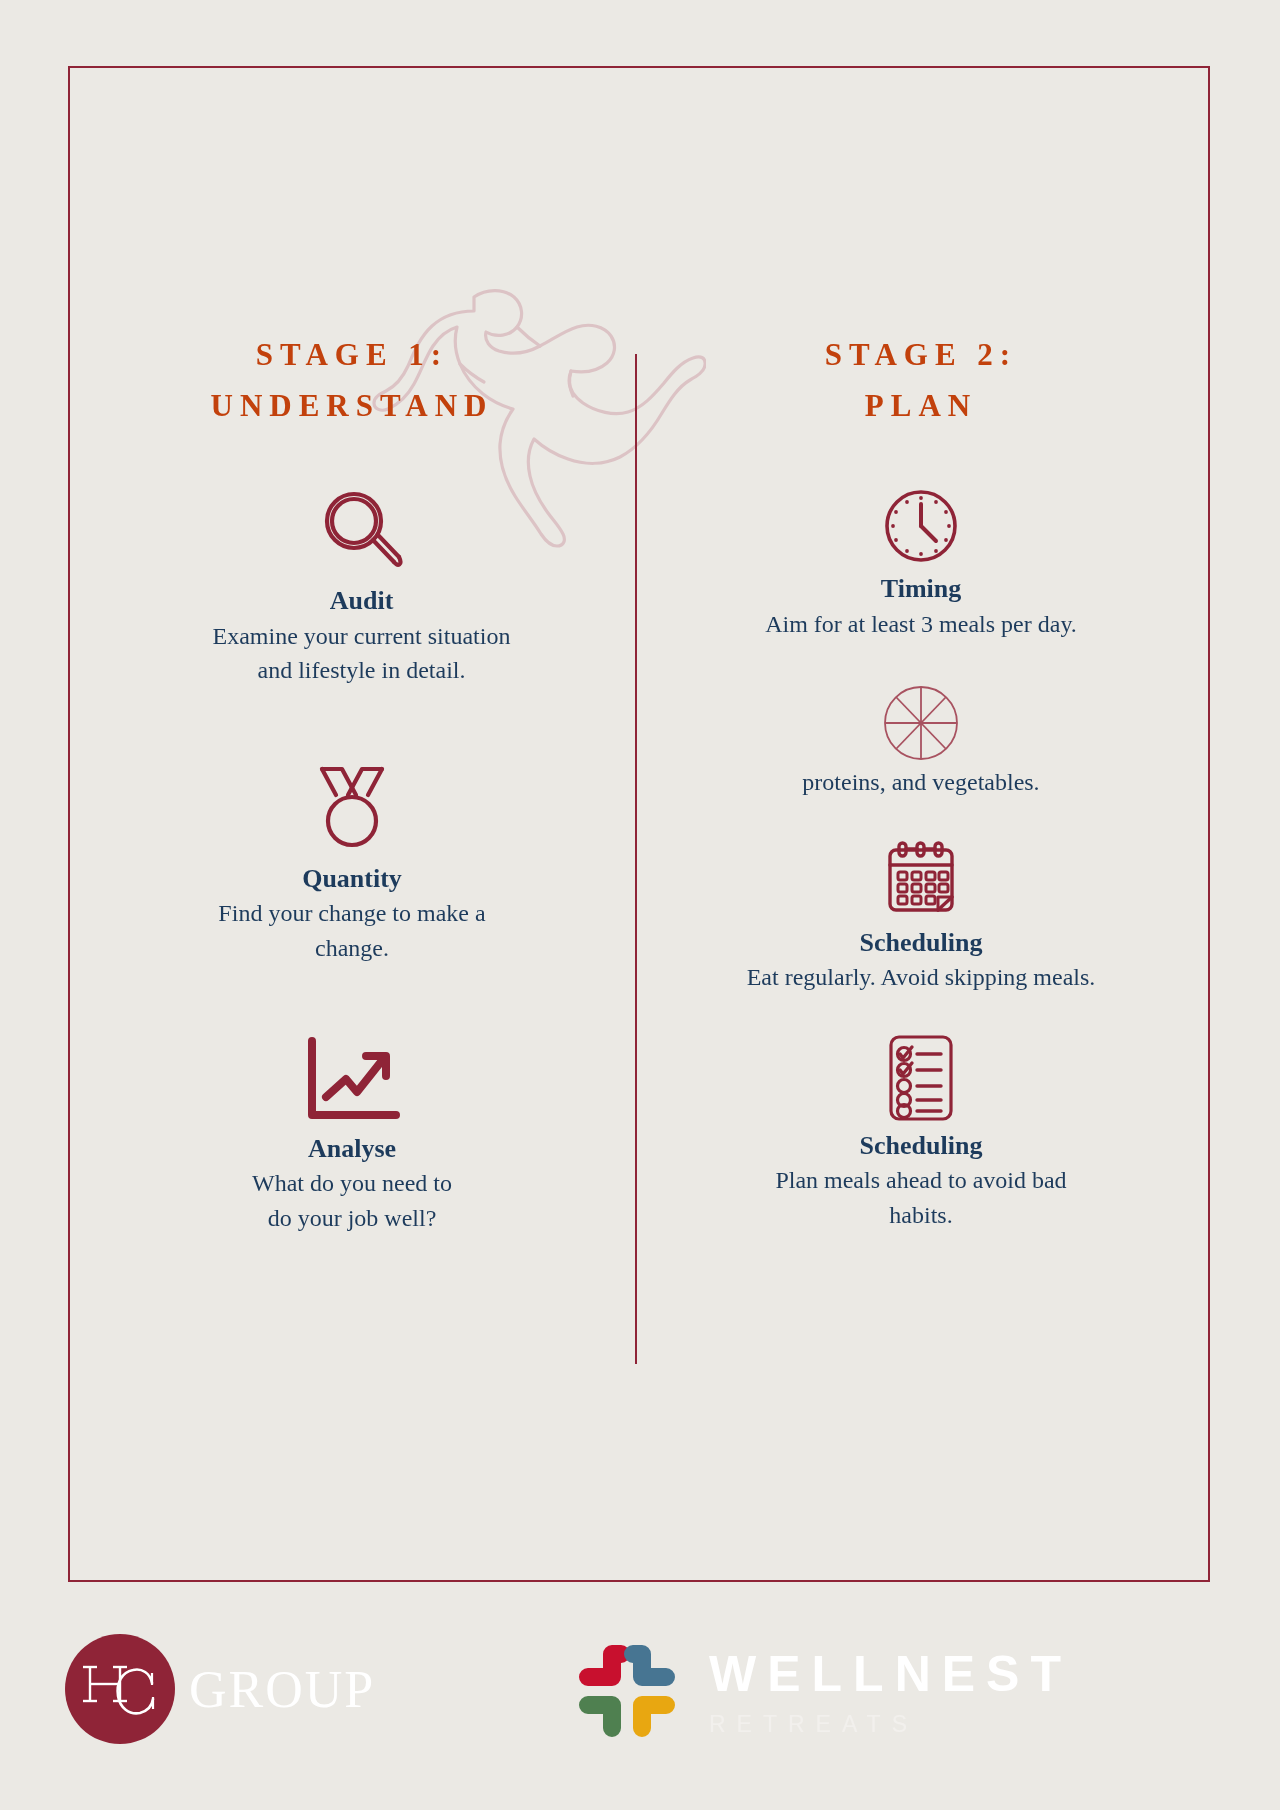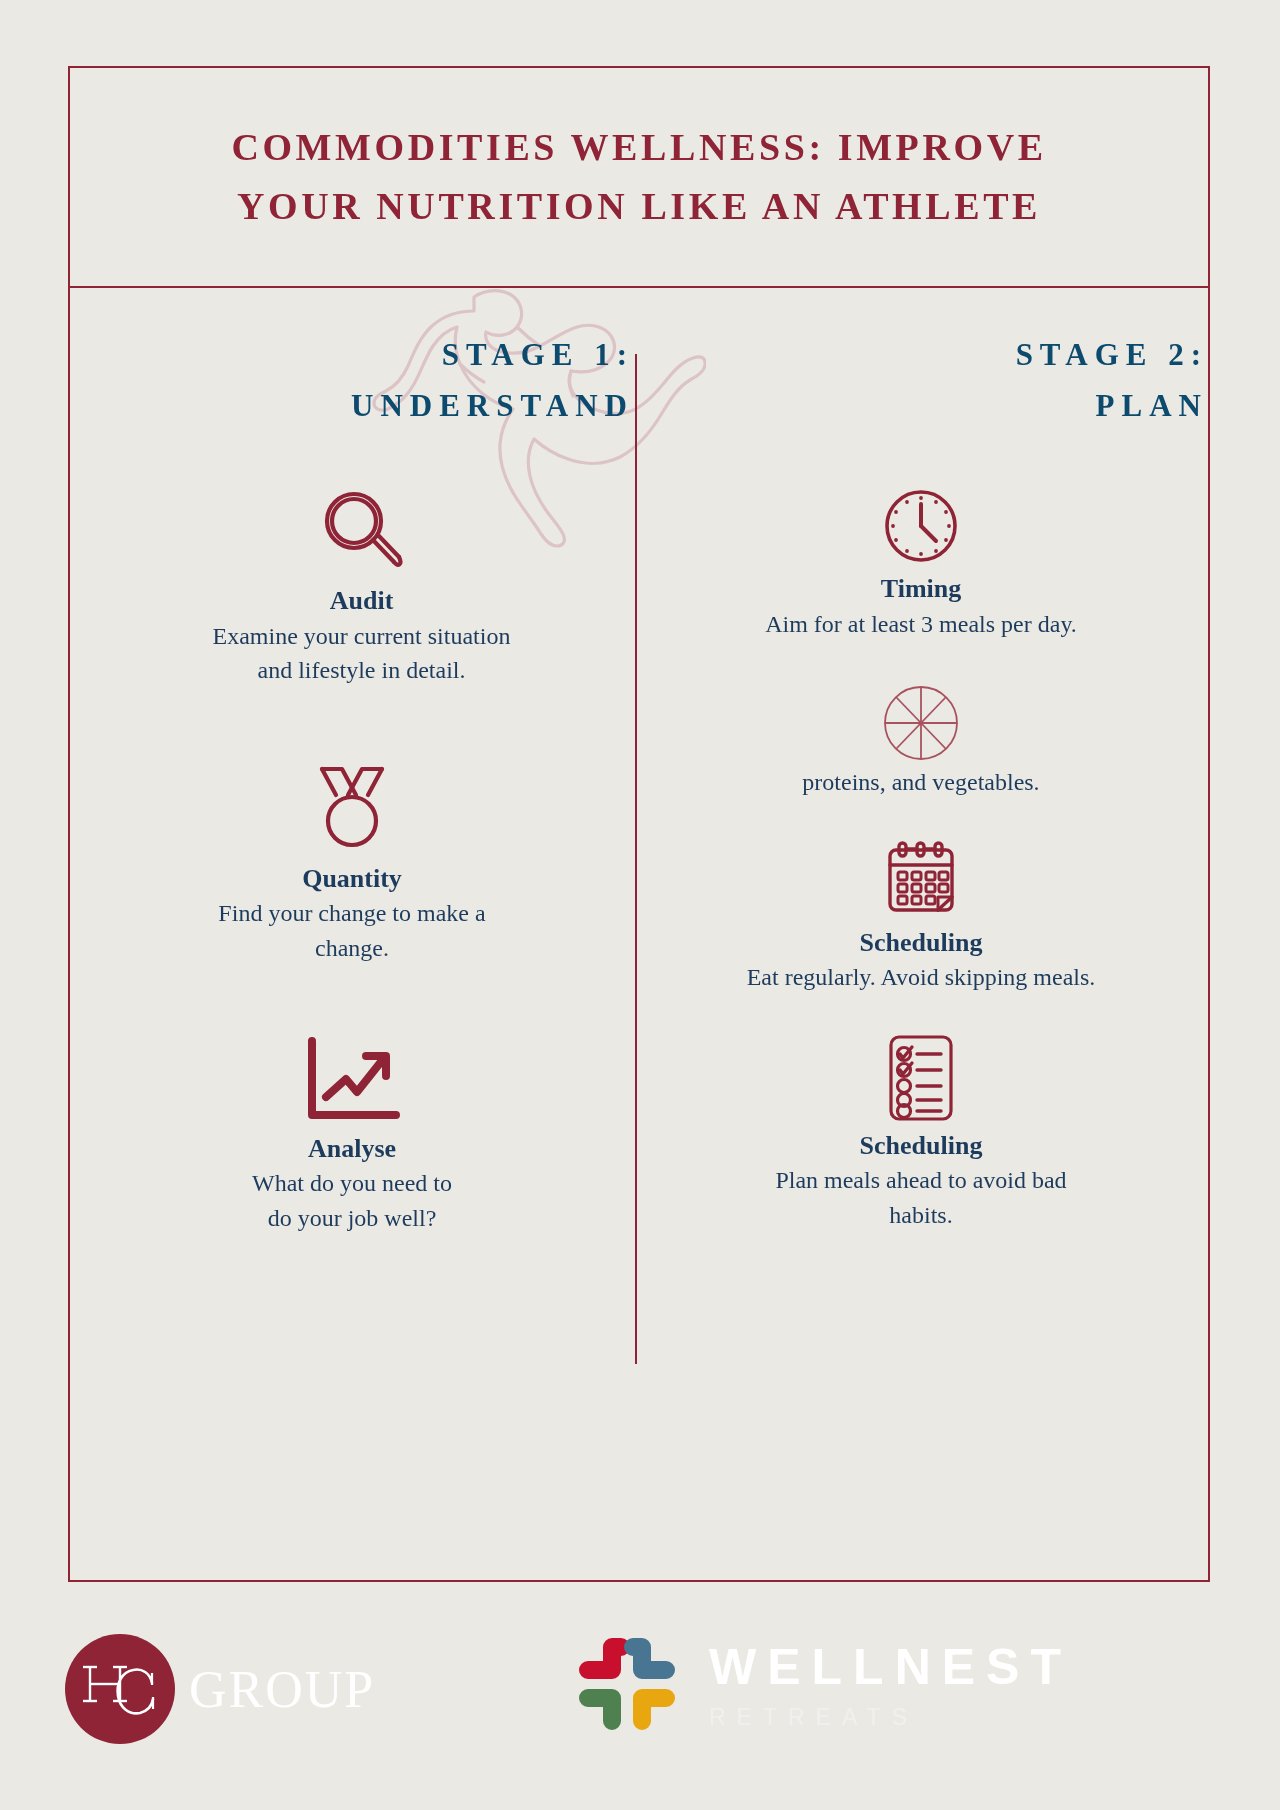--- a/index.html
+++ b/index.html
@@ -64,26 +64,26 @@
   .col-right{width:575px;}
   .divider{
     position:absolute;
     left:565px;top:286px;
     width:2px;height:1010px;
     background:#8f2437;
     z-index:2;
   }
 
   .stage-title{
-    color:#0c4a6e;
+    color:#c2410c;
     font-family:"Liberation Serif", serif;
     font-weight:bold;
     font-size:31px;
     letter-spacing:7px;
-    text-align:right;
+    text-align:center;
     line-height:1.63;
     margin:0 0 10px 0;
     position:relative;
     z-index:3;
   }
 
   .block{
     position:relative;
     text-align:center;
     z-index:3;
@@ -128,21 +128,21 @@
     display:flex;align-items:center;justify-content:center;
   }
   .hc-group-word{
     color:#ffffff;
     font-size:52px;
     letter-spacing:2px;
     margin-left:14px;
     font-family:"Liberation Serif", serif;
   }
   .wellnest{
-    position:absolute;left:575px;top:22px;
+    position:absolute;left:575px;top:29px;
     display:flex;align-items:center;
   }
   .pinwheel{
     position:relative;width:104px;height:104px;flex:0 0 auto;margin-top:2px;
   }
   .wn-text{margin-left:30px;}
   .wn-main{
     color:#ffffff;
     font-family:"Liberation Sans", sans-serif;
     font-weight:bold;
@@ -182,24 +182,20 @@
                C25 127 18 124 18 118 C18 112 24 109 30 106 C40 101 47 92 52 81
                C58 67 64 52 76 41 C87 31 102 26 118 26 Z"></path>
       <path d="M161 42 C168 49 175 55 184 61"></path>
       <path d="M215 86 C213 93 213 103 217 111"></path>
       <path d="M104 79 C111 86 119 92 128 97"></path>
     </svg>
   </div>
 
   <div class="frame">
 
-    <div class="title-band">
-      <div class="title-line">COMMODITIES WELLNESS: IMPROVE</div>
-      <div class="title-line">YOUR NUTRITION LIKE AN ATHLETE</div>
-    </div>
 
     <div class="divider"></div>
 
     <div class="body-area">
 
       <div class="col col-left">
         <div class="stage-title">STAGE 1:</div>
         <div class="stage-title" style="margin-top:-10px;">UNDERSTAND</div>
 
         <div class="block" style="margin-top:52px;padding-left:19px;">

